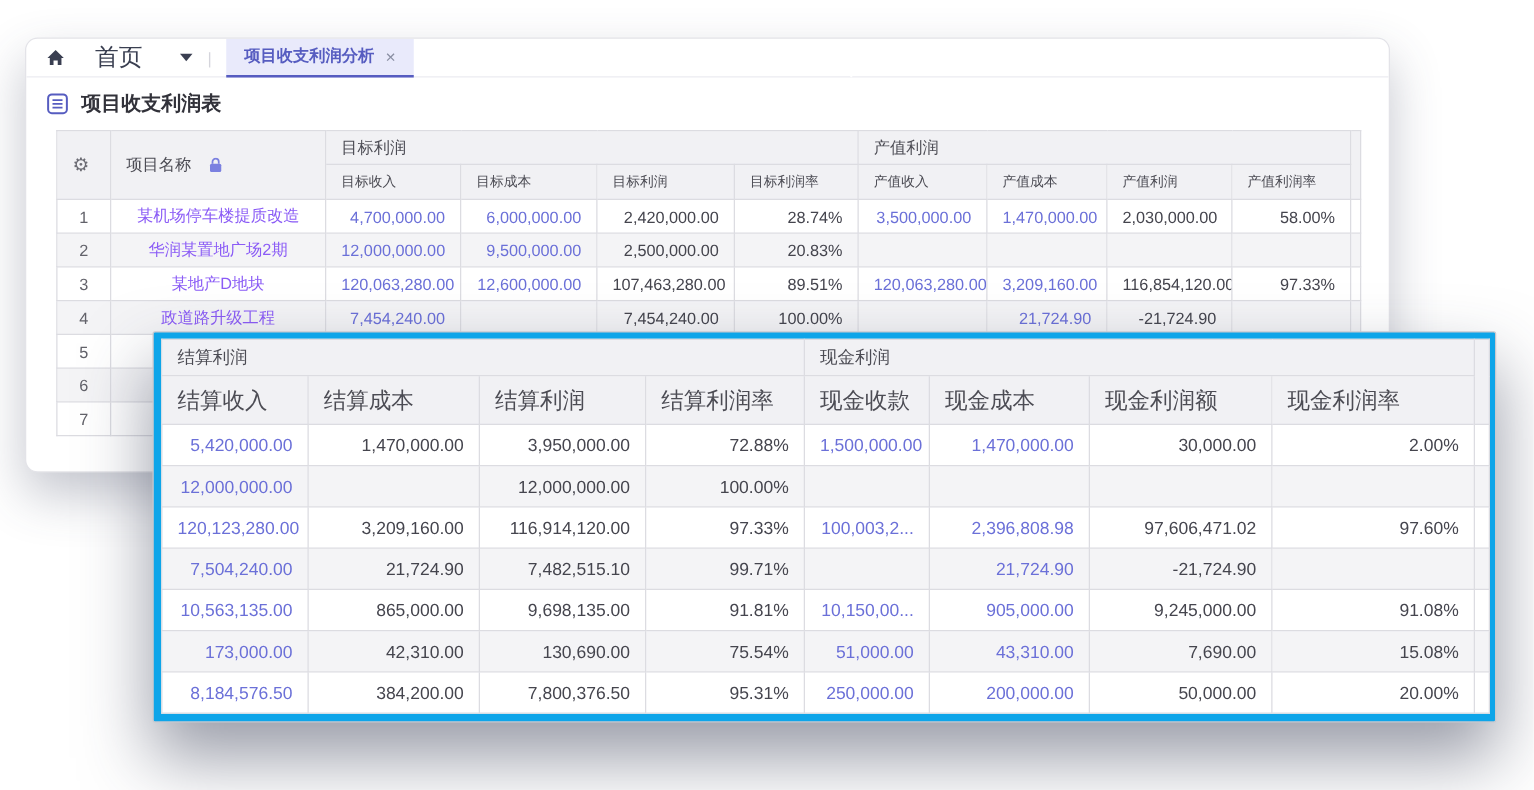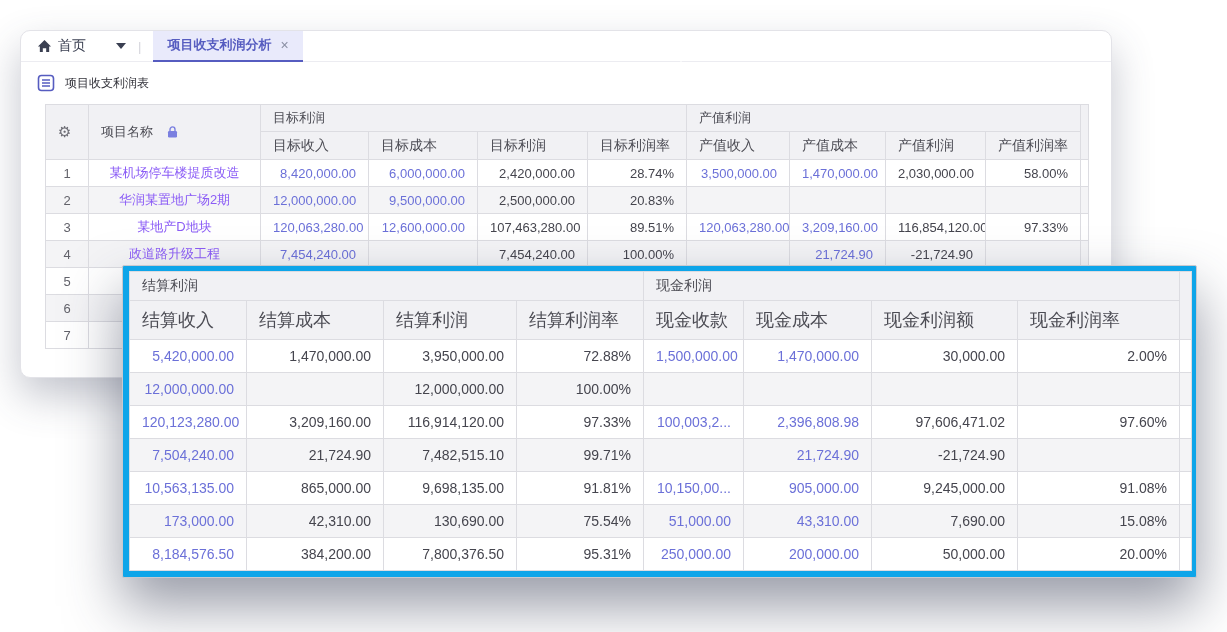--- a/index.html
+++ b/index.html
@@ -6,49 +6,49 @@
   body{width:1227px;height:632px;position:relative;overflow:hidden;
        font-family:"Liberation Sans","DejaVu Sans",sans-serif;}
   .stage{position:absolute;inset:0;}
 
   
   .back-window{position:absolute;left:20px;top:30px;width:1092px;height:348px;
     background:#fff;border:1px solid #e3e3e8;border-radius:10px;
     box-shadow:0 18px 40px rgba(60,66,92,.30);z-index:1;overflow:hidden;box-sizing:border-box;}
 
   .topbar{height:31px;border-bottom:1px solid #ececf1;display:flex;align-items:center;padding-left:16px;box-sizing:border-box;}
-  .home-btn{display:flex;align-items:center;gap:6px;color:#3a3f51;font-size:14px;cursor:pointer;}
+  .home-btn{display:flex;align-items:center;gap:24px;color:#3a3f51;font-size:19px;cursor:pointer;}
   .caret{width:0;height:0;border-left:5px solid transparent;border-right:5px solid transparent;
          border-top:6px solid #3a3f51;margin-left:30px;cursor:pointer;}
   .tb-divider{color:#d5d5dc;margin:0 12px;font-size:13px;}
   .tab{height:31px;display:flex;align-items:center;gap:9px;padding:0 14px;background:#e9eafb;
        color:#565cc0;font-size:13px;font-weight:bold;border-bottom:2px solid #565cc0;box-sizing:border-box;cursor:pointer;}
   .tab-close{color:#8a8fa3;font-weight:normal;font-size:14px;cursor:pointer;}
 
   .title-row{height:42px;display:flex;align-items:center;padding-left:16px;gap:10px;}
-  .page-title{font-size:12px;font-weight:normal;color:#32323a;}
+  .page-title{font-size:16px;font-weight:bold;color:#32323a;}
   .seg{display:flex;border:1px solid #8e92e3;border-radius:3px;margin-left:24px;overflow:hidden;}
   .seg-btn{display:flex;align-items:center;gap:6px;padding:0 12px;height:26px;font-size:13px;
            color:#565cc0;background:#fff;cursor:pointer;}
   .seg-btn.active{background:#e4e5f9;font-weight:bold;}
   .seg-btn + .seg-btn{border-left:1px solid #8e92e3;}
 
   
   table.grid{border-collapse:collapse;table-layout:fixed;background:#fff;}
   .grid th,.grid td{border:1px solid #dcdce1;padding:0 12px;overflow:hidden;white-space:nowrap;box-sizing:border-box;}
   .grid thead th{background:#f1f1f4;color:#4c4c54;font-weight:normal;text-align:left;}
   .grid td.num{text-align:center;color:#62626a;padding:0 4px;}
   .grid td.name{text-align:center;color:#8b5cf6;}
   .grid td.val{text-align:right;color:#45454e;}
   .grid td .lnk{color:#6b70d8;}
   .grid tbody tr:nth-child(even) td{background:#f4f4f6;}
 
   .back-grid{margin:0 0 0 24px;width:1043px;font-size:13px;}
   .back-grid thead tr.group-row th{height:27px;}
-  .back-grid thead tr.sub-row th{height:28px;font-size:14px;}
+  .back-grid thead tr.sub-row th{height:28px;font-size:11px;}
   .back-grid tbody td{height:27px;}
   .gear-th{padding:0;}
   .name-th span{vertical-align:middle;}
   .lock-icon{margin-left:10px;vertical-align:-2px;}
 
   
   .front-window{position:absolute;left:122px;top:265px;width:1075px;height:313px;background:#0ea5e9;
     border:1px solid #c9c9cf;border-radius:2px;box-shadow:0 28px 55px rgba(52,58,82,.50);
     z-index:4;overflow:hidden;box-sizing:border-box;}
   .front-grid{margin:5px 0 0 6px;width:1062px;font-size:14px;}
@@ -143,21 +143,21 @@
           <th>产值收入</th>
           <th>产值成本</th>
           <th>产值利润</th>
           <th>产值利润率</th>
         </tr>
       </thead>
       <tbody id="back-body">
           <tr>
             <td class="num">1</td>
             <td class="name">某机场停车楼提质改造</td>
-            <td class="val"><span class="lnk">8,420,000.00</span></td>
+            <td class="val"><span class="lnk">4,700,000.00</span></td>
             <td class="val"><span class="lnk">6,000,000.00</span></td>
             <td class="val"><span>2,420,000.00</span></td>
             <td class="val"><span>28.74%</span></td>
             <td class="val"><span class="lnk">3,500,000.00</span></td>
             <td class="val"><span class="lnk">1,470,000.00</span></td>
             <td class="val"><span>2,030,000.00</span></td>
             <td class="val"><span>58.00%</span></td>
             <td></td>
           </tr>
           <tr>

